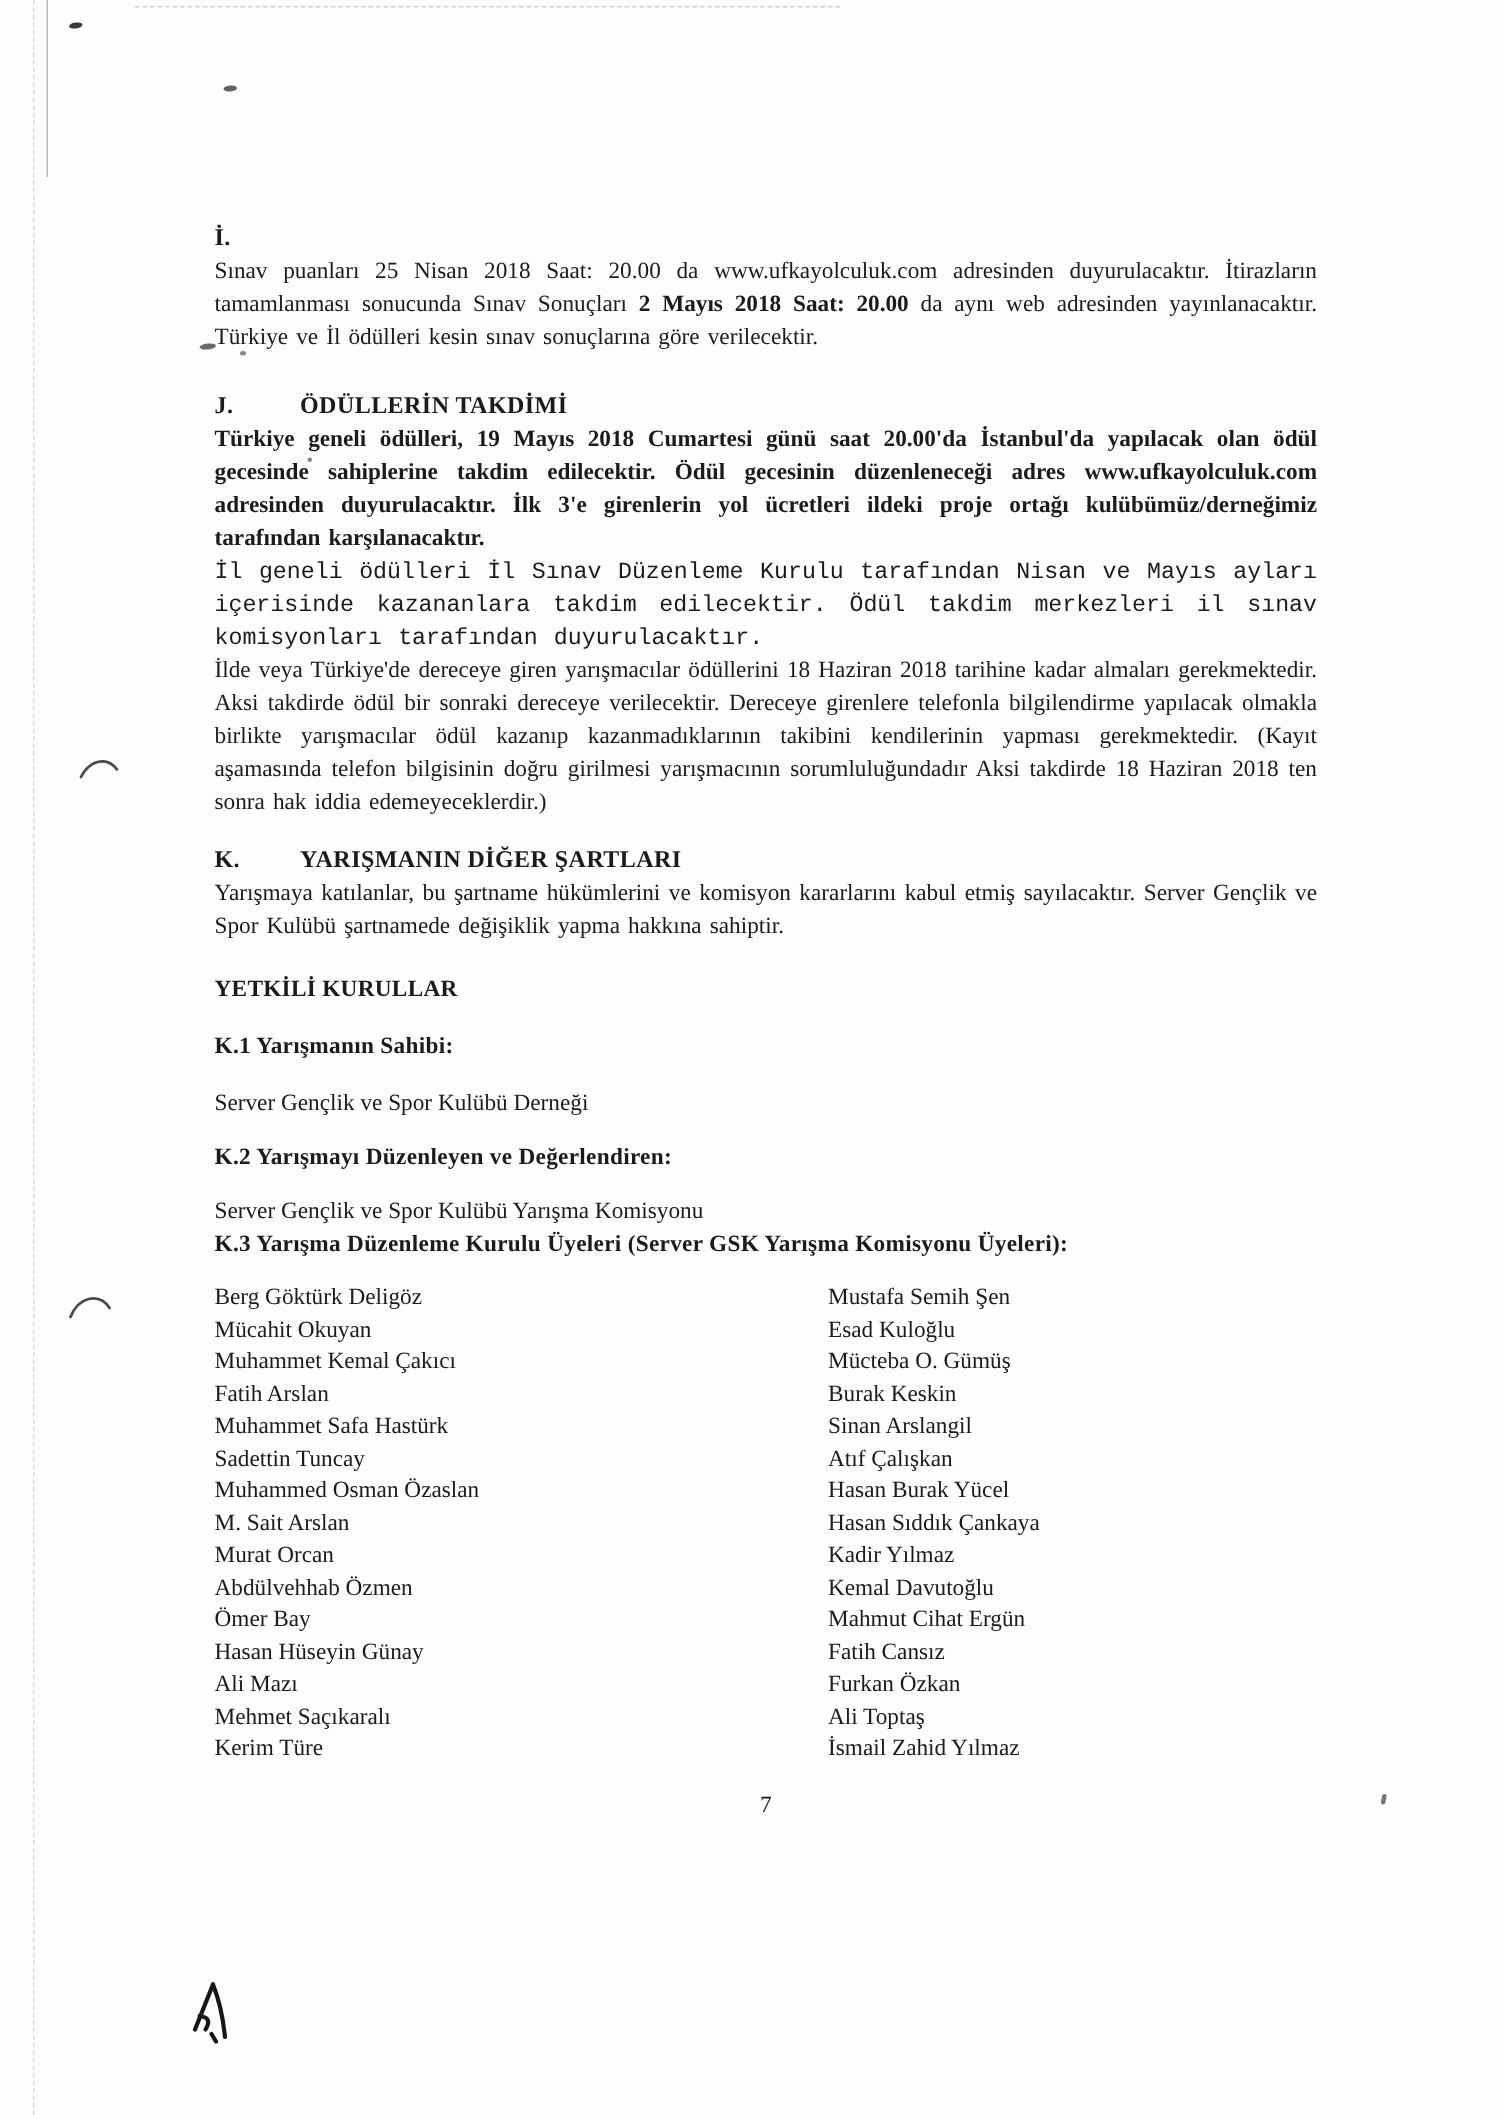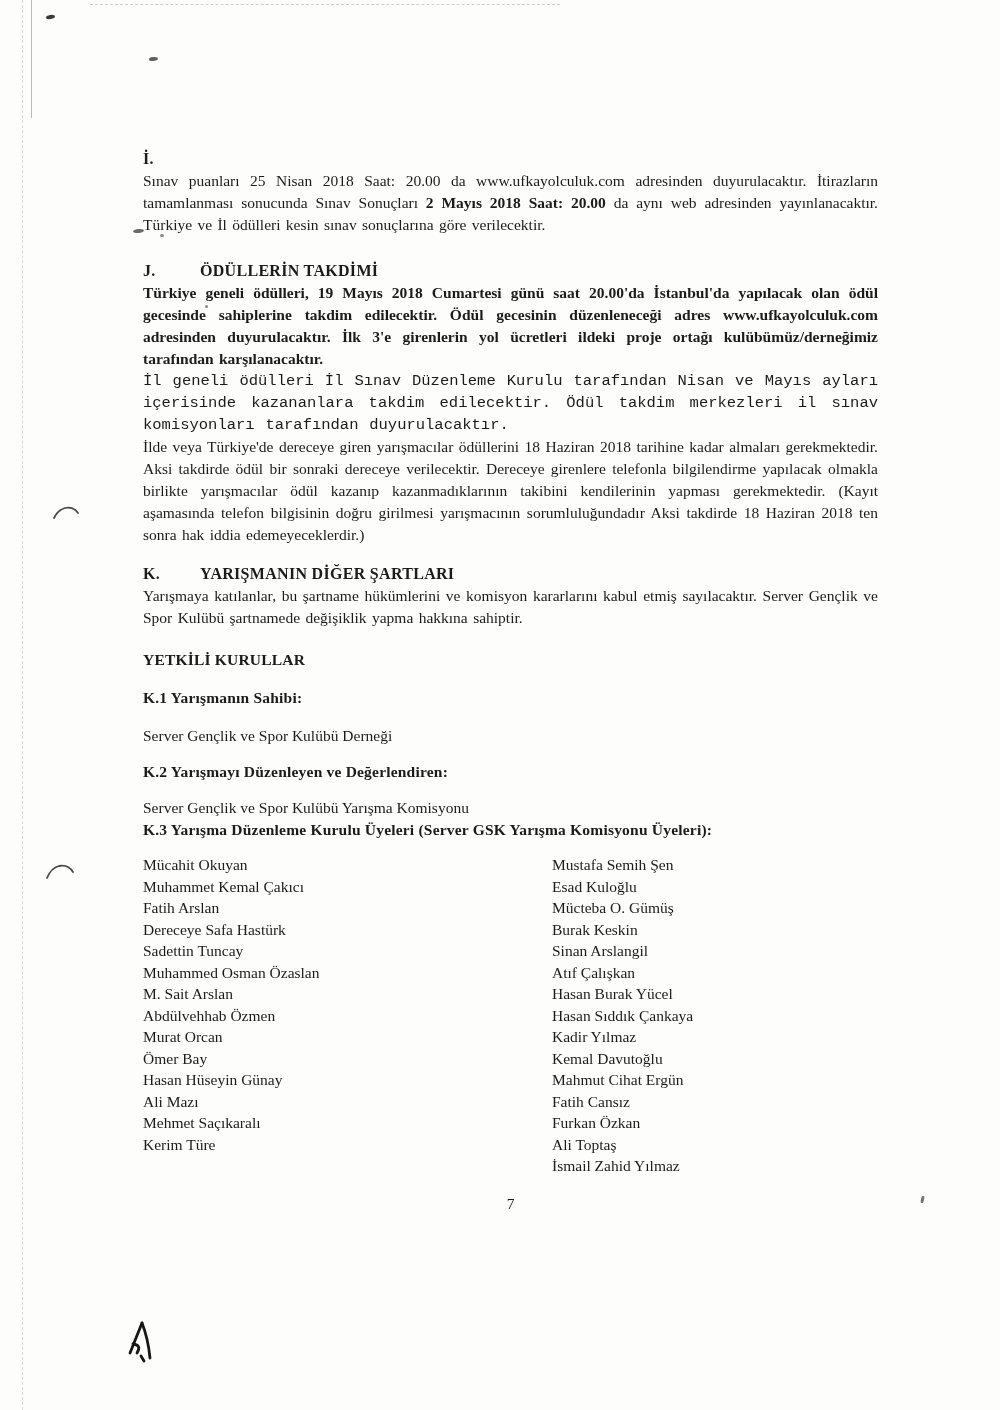--- a/index.html
+++ b/index.html
@@ -140,29 +140,30 @@
     <div class="subhead m-k1">K.1 Yarışmanın Sahibi:</div>
     <div class="plain m-k1v">Server Gençlik ve Spor Kulübü Derneği</div>
 
     <div class="subhead m-k2">K.2 Yarışmayı Düzenleyen ve Değerlendiren:</div>
     <div class="plain m-k2v">Server Gençlik ve Spor Kulübü Yarışma Komisyonu</div>
 
     <div class="subhead m-k3">K.3 Yarışma Düzenleme Kurulu Üyeleri (Server GSK Yarışma Komisyonu Üyeleri):</div>
 
     <div class="members">
       <div class="col-left">
+        <div class="member-name">Berg Göktürk Deligöz</div>
         <div class="member-name">Mücahit Okuyan</div>
         <div class="member-name">Muhammet Kemal Çakıcı</div>
         <div class="member-name">Fatih Arslan</div>
-        <div class="member-name">Dereceye Safa Hastürk</div>
+        <div class="member-name">Muhammet Safa Hastürk</div>
         <div class="member-name">Sadettin Tuncay</div>
         <div class="member-name">Muhammed Osman Özaslan</div>
         <div class="member-name">M. Sait Arslan</div>
+        <div class="member-name">Murat Orcan</div>
         <div class="member-name">Abdülvehhab Özmen</div>
-        <div class="member-name">Murat Orcan</div>
         <div class="member-name">Ömer Bay</div>
         <div class="member-name">Hasan Hüseyin Günay</div>
         <div class="member-name">Ali Mazı</div>
         <div class="member-name">Mehmet Saçıkaralı</div>
         <div class="member-name">Kerim Türe</div>
       </div>
       <div class="col-right">
         <div class="member-name">Mustafa Semih Şen</div>
         <div class="member-name">Esad Kuloğlu</div>
         <div class="member-name">Mücteba O. Gümüş</div>

